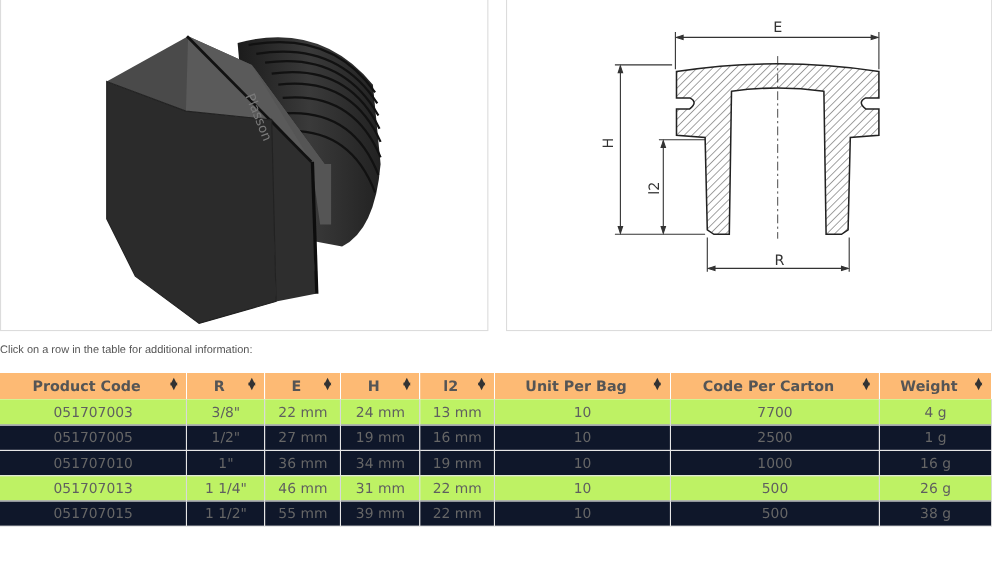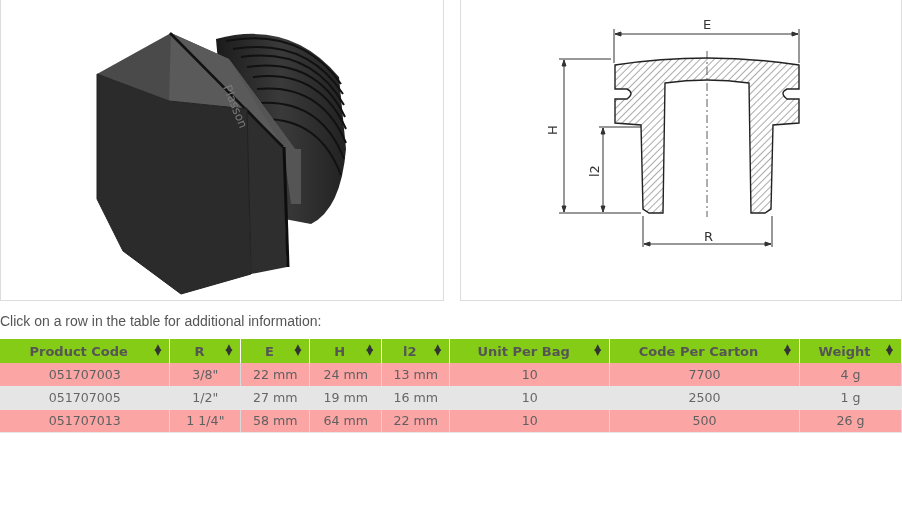--- a/index.html
+++ b/index.html
@@ -3,28 +3,28 @@
 <meta charset="utf-8">
 <style>
   * { box-sizing: border-box; margin: 0; padding: 0; }
   html, body { width: 902px; height: 523px; background: #ffffff; overflow: hidden; }
   body { font-family: "DejaVu Sans", sans-serif; color: #555; position: relative; }
 
   .panel { position: absolute; top: -2px; height: 303px; border: 1px solid #dcdcdc; background: #fff; }
   .panel-left { left: 0; width: 444px; }
   .panel-right { left: 460px; width: 442px; }
 
-  .instruction { position: absolute; left: 0; top: 313px; font-family: "Liberation Sans", sans-serif; font-size: 14px; color: #555; }
+  .instruction { position: absolute; left: 0; top: 313px; font-family: "Liberation Sans", sans-serif; font-size: 10px; color: #555; }
 
   table.products { position: absolute; left: 0; top: 339px; width: 902px; border-collapse: collapse; font-size: 12.6px; }
-  table.products th { background: #84cc16; color: #555; font-weight: bold; height: 24px; text-align: center; position: relative; border-right: 1px solid #fff; padding: 0 16px 0 4px; font-size: 13px; }
+  table.products th { background: #fdba74; color: #555; font-weight: bold; height: 24px; text-align: center; position: relative; border-right: 1px solid #fff; padding: 0 16px 0 4px; font-size: 13px; }
   table.products th .sort { position: absolute; right: 8px; top: 6px; font-size: 9px; line-height: 5px; color: #333; display: flex; flex-direction: column; }
   table.products td { height: 23px; text-align: center; border-right: 1px solid #e6e6e6; border-bottom: 1px solid #e6e6e6; color: #666; }
-  table.products tr.odd td { background: #fca5a5; color: #5f5f5f; border-right-color: #d9d9d9; }
-  table.products tr.even td { background: #e5e5e5; margin-top: 44px; }
+  table.products tr.odd td { background: #bef264; color: #5f5f5f; border-right-color: #d9d9d9; }
+  table.products tr.even td { background: #0f172a; margin-top: 44px; }
   table.products tbody tr { cursor: pointer; }
 </style>
 </head>
 <body>
 
 <div class="panel panel-left">
   <svg width="444" height="303" viewBox="0 0 444 303">
     <defs>
       <linearGradient id="thr" x1="0" x2="1" y1="0" y2="0">
         <stop offset="0" stop-color="#1b1b1b"></stop>
@@ -163,24 +163,44 @@
     <tr class="even">
       <td>051707005</td>
         <td>1/2"</td>
         <td>27 mm</td>
         <td>19 mm</td>
         <td>16 mm</td>
         <td>10</td>
         <td>2500</td>
         <td>1 g</td>
     </tr>
+    <tr class="even">
+      <td>051707010</td>
+        <td>1"</td>
+        <td>36 mm</td>
+        <td>34 mm</td>
+        <td>19 mm</td>
+        <td>10</td>
+        <td>1000</td>
+        <td>16 g</td>
+    </tr>
     <tr class="odd">
       <td>051707013</td>
         <td>1 1/4"</td>
-        <td>58 mm</td>
-        <td>64 mm</td>
+        <td>46 mm</td>
+        <td>31 mm</td>
         <td>22 mm</td>
         <td>10</td>
         <td>500</td>
         <td>26 g</td>
     </tr>
+    <tr class="even">
+      <td>051707015</td>
+        <td>1 1/2"</td>
+        <td>55 mm</td>
+        <td>39 mm</td>
+        <td>22 mm</td>
+        <td>10</td>
+        <td>500</td>
+        <td>38 g</td>
+    </tr>
   </tbody>
 </table>
 
 </body></html>

